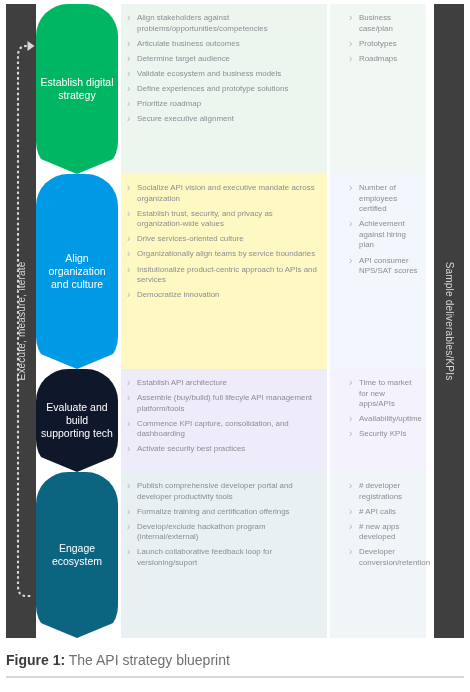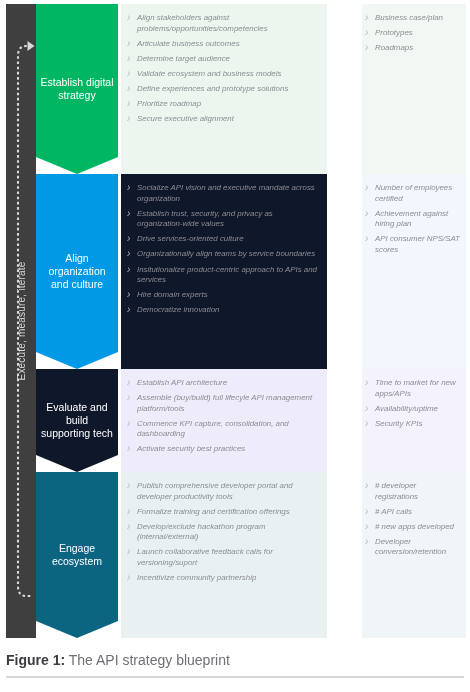--- a/index.html
+++ b/index.html
@@ -75,20 +75,21 @@
   .chev {
     position: absolute;
     left: 0; top: 0;
     width: 82px;
     height: 100%;
     display: flex;
     align-items: center;
     justify-content: center;
     -webkit-clip-path: polygon(0 0, 100% 0, 100% calc(100% - 17px), 50% 100%, 0 calc(100% - 17px));
     clip-path: polygon(0 0, 100% 0, 100% calc(100% - 17px), 50% 100%, 0 calc(100% - 17px));
+    border-radius: 32px;
   }
   .chev-label {
     color: #ffffff;
     font-size: 10.5px;
     line-height: 13px;
     text-align: center;
     padding: 0 4px;
   }
 
   
@@ -96,27 +97,26 @@
     position: absolute;
     left: 85px; top: 0;
     width: 206px;
     height: 100%;
     padding: 9px 9px 9px 5px;
   }
   
   .delivs {
     position: absolute;
     left: 294px; top: 0;
-    width: 104px;
+    width: 96px;
     height: 100%;
-    padding: 9px 6px 9px 2px;
-    margin-left: 32px;
-  }
-
-  ul.bullets { list-style: none; font-style: italic; }
+    padding: 9px 6px 9px 18px;
+  }
+
+  ul.bullets { list-style: none; }
   ul.bullets li {
     position: relative;
     padding-left: 11px;
     margin-bottom: 4.5px;
     color: #8d8d93;
     font-size: 7.9px;
     line-height: 10.6px;
   }
   ul.bullets li::before {
     content: "\203A";
@@ -183,28 +183,27 @@
               <li>Business case/plan</li>
               <li>Prototypes</li>
               <li>Roadmaps</li>
             </ul>
           </div>
           <div class="chev" style="background: rgb(0, 182, 99);">
             <span class="chev-label">Establish digital strategy</span>
           </div>
         </div>
         <div class="stage" style="top: 170px; height: 195px;">
-          <div class="acts" style="background: #0f172a;">
+          <div class="acts" style="background: #fef9c3;">
             <ul class="bullets">
               <li>Socialize API vision and executive mandate across organization</li>
               <li>Establish trust, security, and privacy as organization-wide values</li>
               <li>Drive services-oriented culture</li>
               <li>Organizationally align teams by service boundaries</li>
               <li>Insitutionalize product-centric approach to APIs and services</li>
-              <li>Hire domain experts</li>
               <li>Democratize innovation</li>
             </ul>
           </div>
           <div class="delivs" style="background: rgb(241, 247, 252);">
             <ul class="bullets">
               <li>Number of employees certified</li>
               <li>Achievement against hiring plan</li>
               <li>API consumer NPS/SAT scores</li>
             </ul>
           </div>
@@ -231,22 +230,21 @@
           <div class="chev" style="background: #0f172a;">
             <span class="chev-label">Evaluate and build supporting tech</span>
           </div>
         </div>
         <div class="stage" style="top: 468px; height: 166px;">
           <div class="acts" style="background: rgb(232, 240, 242);">
             <ul class="bullets">
               <li>Publish comprehensive developer portal and developer productivity tools</li>
               <li>Formalize training and certification offerings</li>
               <li>Develop/exclude hackathon program (internal/external)</li>
-              <li>Launch collaborative feedback calls for versioning/suport</li>
-              <li>Incentivize community partnership</li>
+              <li>Launch collaborative feedback loop for versioning/suport</li>
             </ul>
           </div>
           <div class="delivs" style="background: rgb(240, 245, 247);">
             <ul class="bullets">
               <li># developer registrations</li>
               <li># API calls</li>
               <li># new apps developed</li>
               <li>Developer conversion/retention</li>
             </ul>
           </div>

